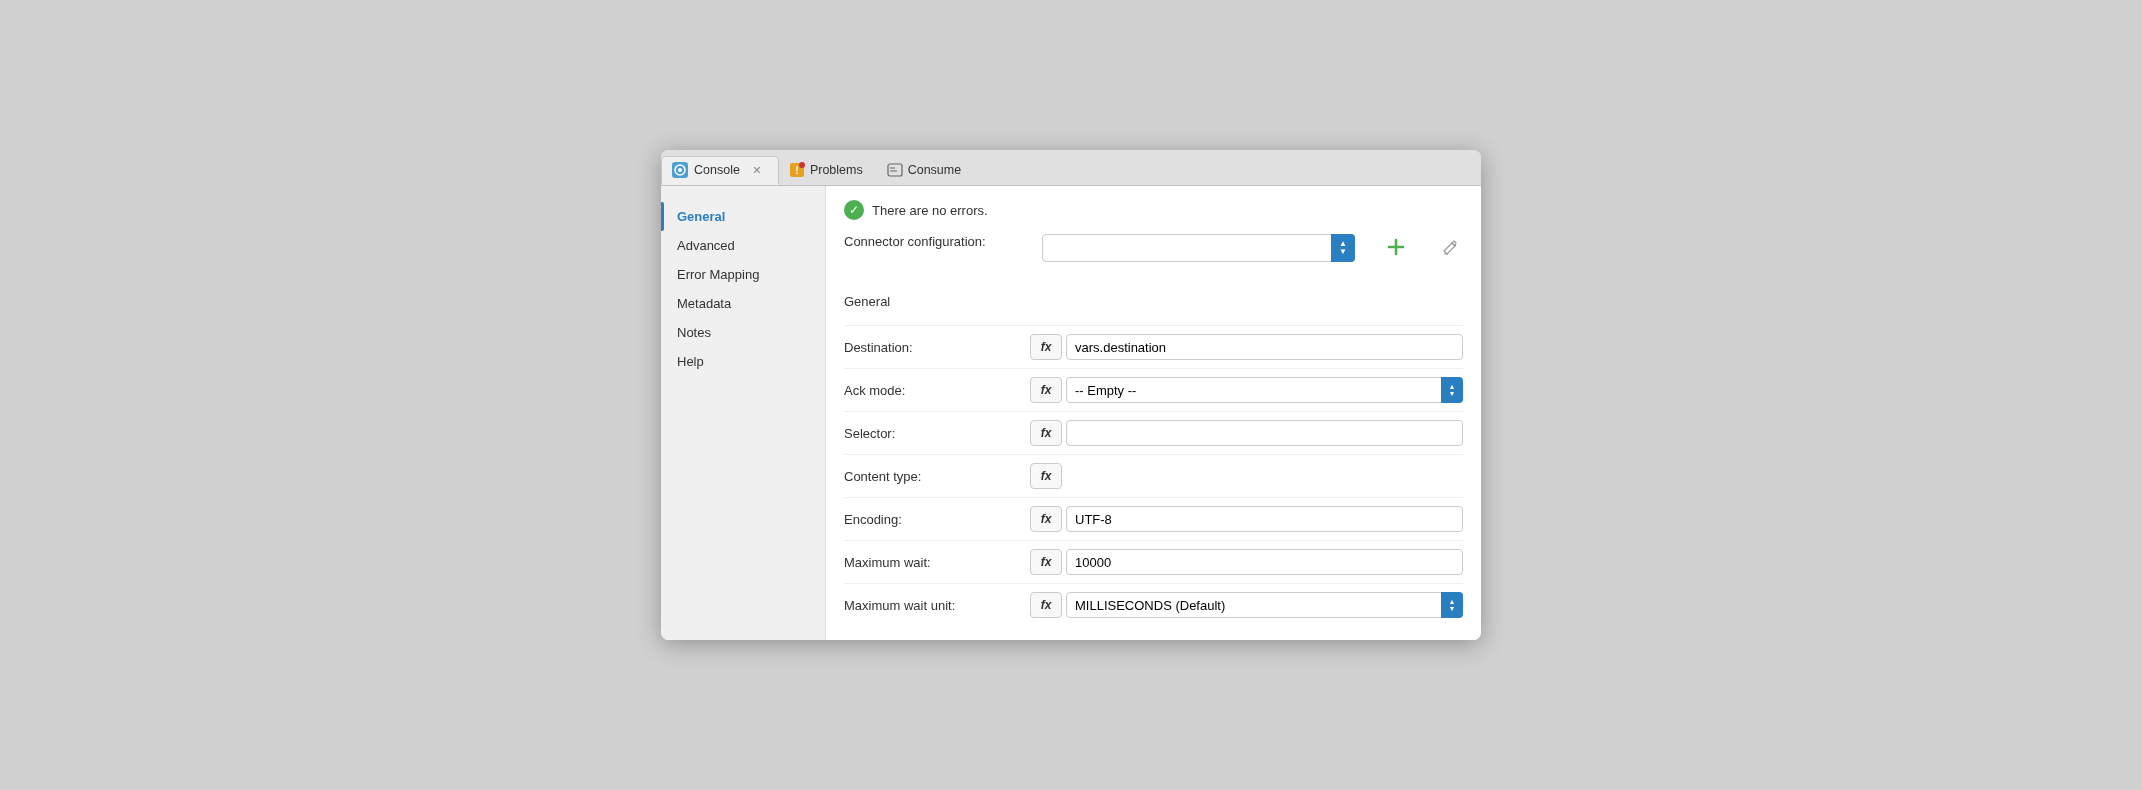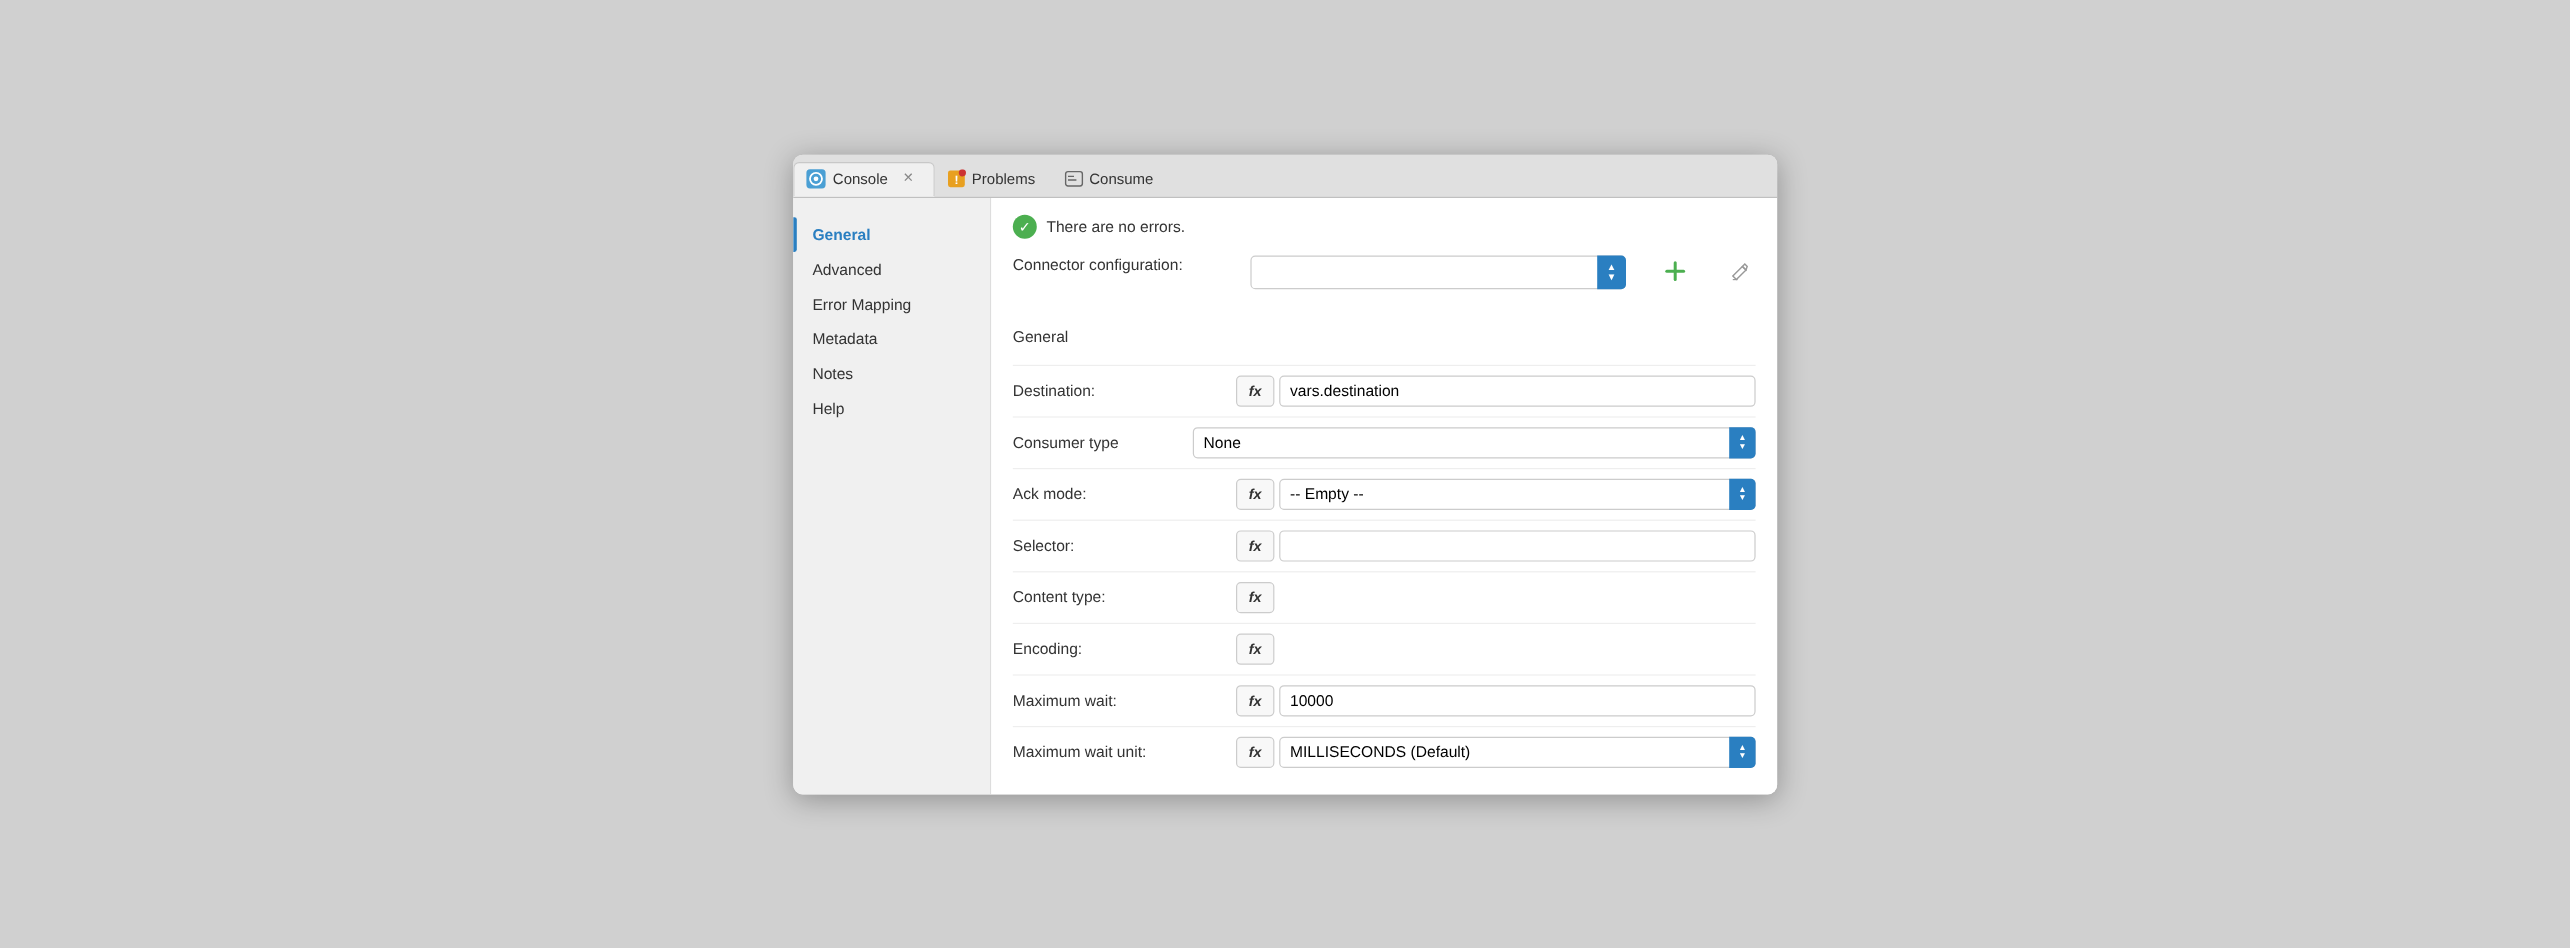--- a/index.html
+++ b/index.html
@@ -383,32 +383,20 @@
       <div class="section-header">General</div>
 
       <div class="form-row">
         <span class="field-label">Destination:</span>
         <div class="fx-btn">
           <em>fx</em>
         </div>
         <input class="text-input" type="text" value="vars.destination" style="">
       </div>
 
-      <div class="form-row">
-        <span class="field-label">Consumer type</span>
-        <div class="field-select-wrapper">
-          <select>
-            <option>None</option>
-          </select>
-          <div class="field-select-arrows">
-            <span>▲</span>
-            <span>▼</span>
-          </div>
-        </div>
-      </div>
 
       <div class="form-row">
         <span class="field-label">Ack mode:</span>
         <div class="fx-btn">
           <em>fx</em>
         </div>
         <div class="field-select-wrapper">
           <select>
             <option>-- Empty --</option>
           </select>
@@ -432,20 +420,21 @@
         <div class="fx-btn">
           <em>fx</em>
         </div>
       </div>
 
       <div class="form-row">
         <span class="field-label">Encoding:</span>
         <div class="fx-btn">
           <em>fx</em>
         </div>
+        <input class="text-input" type="text" value="UTF-8" style="">
       </div>
 
       <div class="form-row">
         <span class="field-label">Maximum wait:</span>
         <div class="fx-btn">
           <em>fx</em>
         </div>
         <input class="text-input" type="text" value="10000" style="">
       </div>
 

